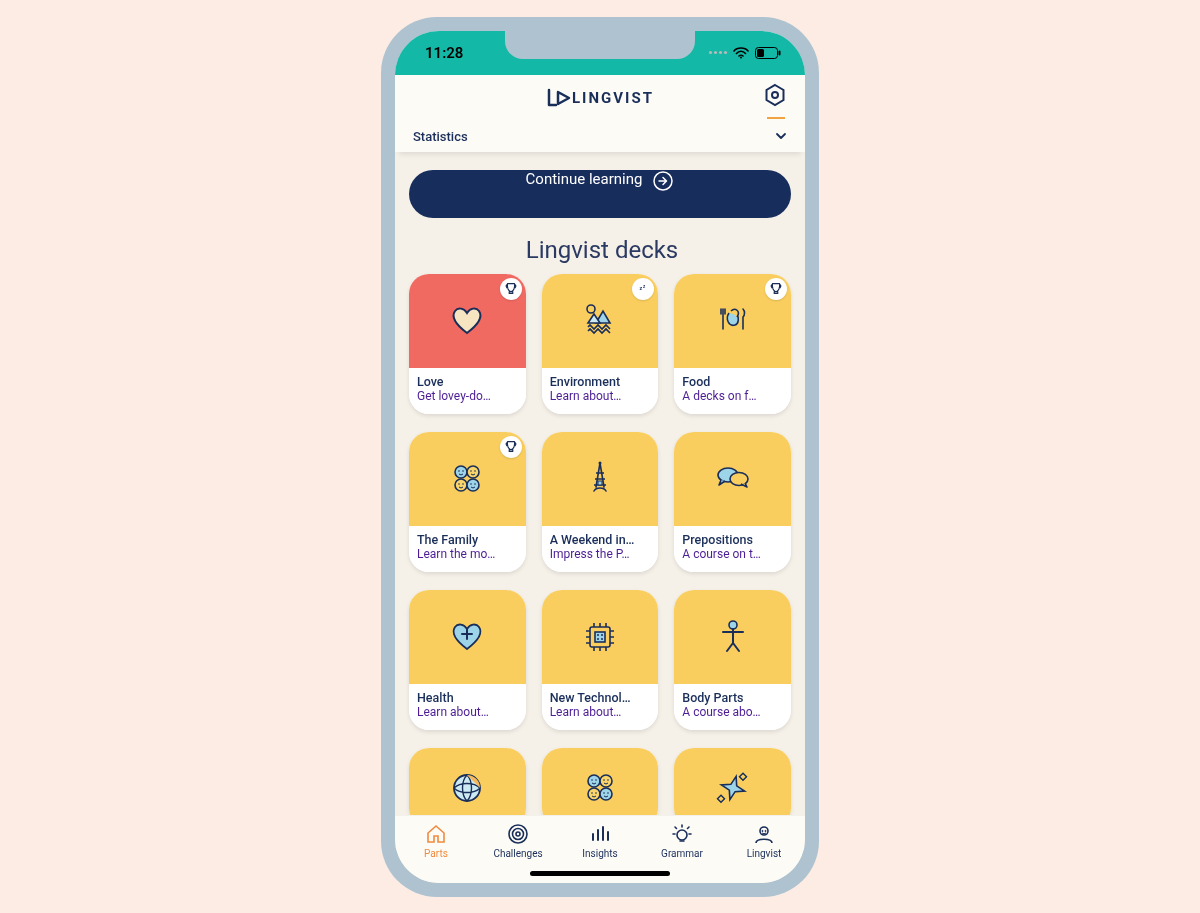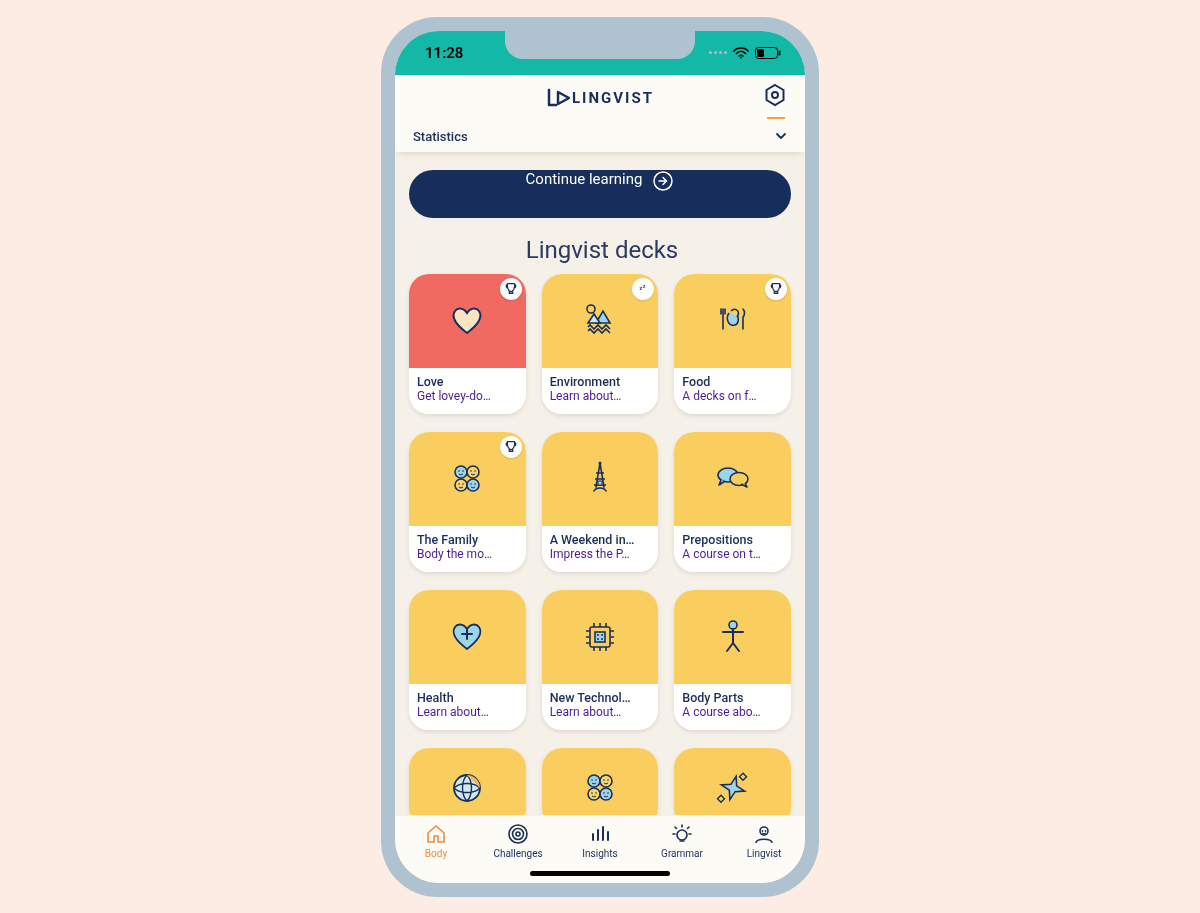--- a/index.html
+++ b/index.html
@@ -351,21 +351,21 @@
                 <use href="#ic-faces"></use>
               </svg>
               <div class="badge">
                 <svg width="16" height="16" viewBox="0 0 18 18">
                   <use href="#ic-trophy"></use>
                 </svg>
               </div>
             </div>
             <div class="deck-bottom">
               <div class="deck-title">The Family</div>
-              <div class="deck-sub">Body the mo…</div>
+              <div class="deck-sub">Learn the mo…</div>
             </div>
           </div>
           <div class="deck">
             <div class="deck-top">
               <svg width="44" height="44" viewBox="0 0 44 44">
                 <use href="#ic-eiffel"></use>
               </svg>
             </div>
             <div class="deck-bottom">
               <div class="deck-title">A Weekend in…</div>
@@ -441,21 +441,21 @@
             </div>
           </div>
         </div>
     </div>
 
     <div class="tab-bar" id="tab-bar">
         <div class="tab active">
           <svg width="24" height="24" viewBox="0 0 24 24" stroke="#ef8b3f">
             <path d="M4 11 L12 4 L20 11 L20 20 L14 20 L14 14 L10 14 L10 20 L4 20 Z" stroke-width="1.6" fill="none"></path>
           </svg>
-          <span>Body</span>
+          <span>Parts</span>
         </div>
         <div class="tab">
           <svg width="24" height="24" viewBox="0 0 24 24" stroke="#1a2e5a">
             <circle cx="12" cy="12" r="9" stroke-width="1.6" fill="none"></circle>
             <circle cx="12" cy="12" r="5.5" stroke-width="1.6" fill="none"></circle>
             <circle cx="12" cy="12" r="2" stroke-width="1.6" fill="none"></circle>
           </svg>
           <span>Challenges</span>
         </div>
         <div class="tab">

